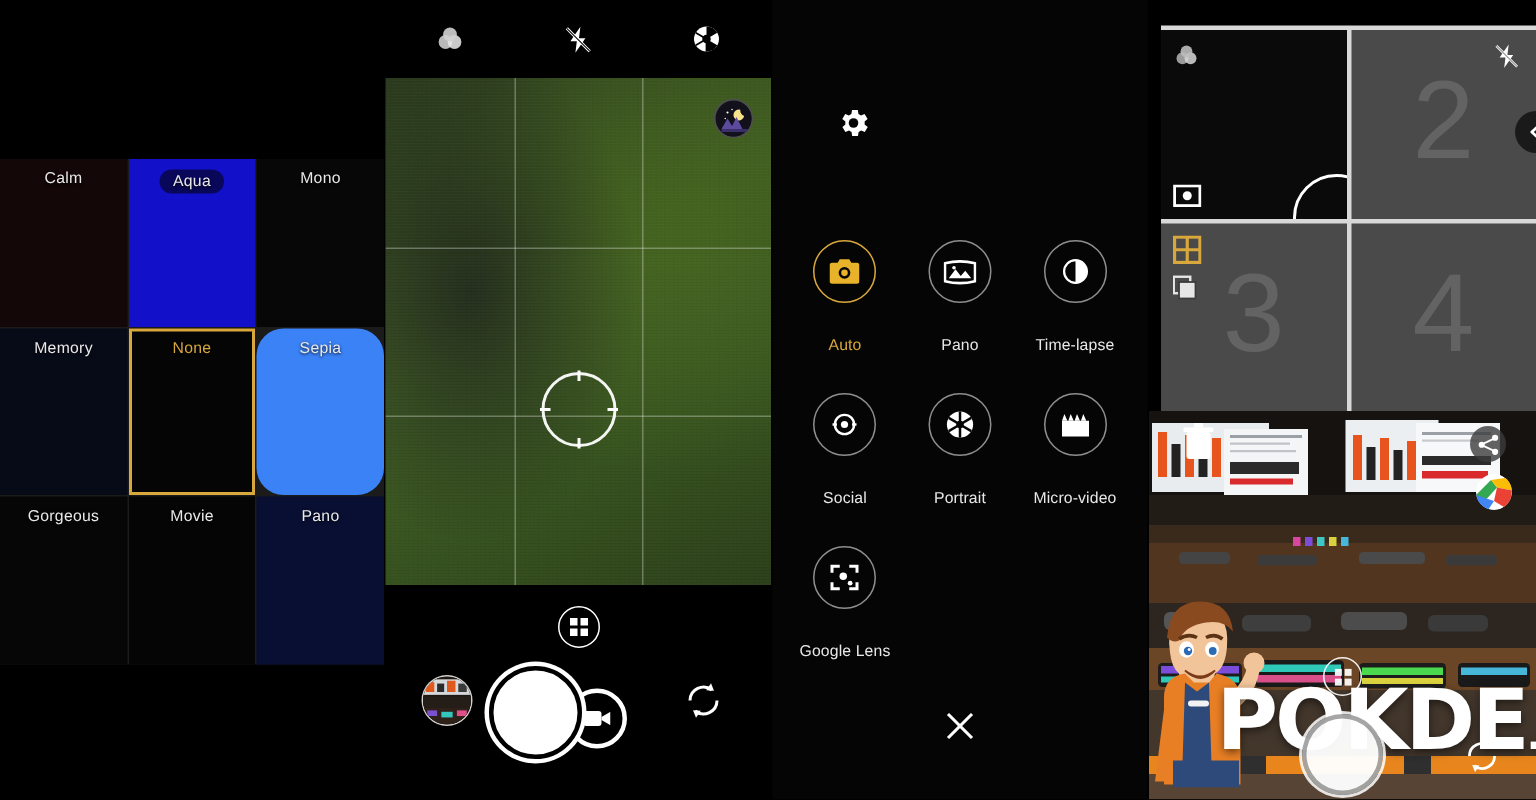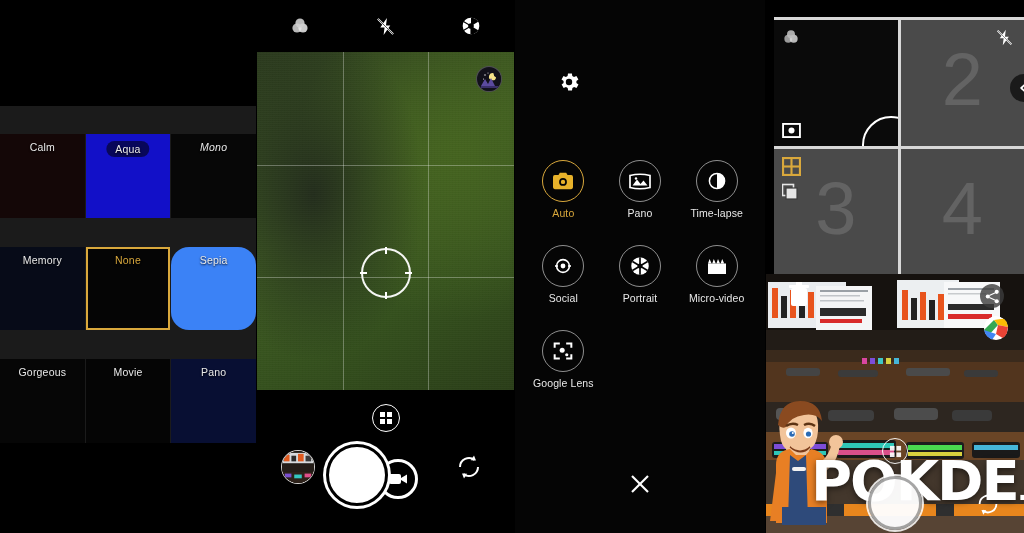--- a/index.html
+++ b/index.html
@@ -21,21 +21,20 @@
     display:grid;
     grid-template-columns:repeat(3,1fr);
     grid-template-rows:repeat(3,1fr);
     gap:1px;
     background:#1b1b1b;
   }
   .filter-tile {
     position:relative;
     overflow:hidden;
     display:block;
-    margin-top:28px;
   }
   .filter-tile .flabel {
     position:absolute; top:7px; left:0; right:0;
     text-align:center;
     font-size:10.5px;
     color:#e9e9e9;
     letter-spacing:.2px;
     text-shadow:0 1px 2px rgba(0,0,0,.9);
     z-index:3;
   }
@@ -147,21 +146,21 @@
   #settings-btn {
     position:absolute; left:42px; top:70px;
     width:24px; height:24px;
   }
   #mode-grid {
     position:absolute; left:10px; top:160px; width:230px;
     display:grid; grid-template-columns:repeat(3,1fr);
     row-gap:26px;
   }
   .mode-item {
-    display:flex; flex-direction:column; align-items:center; gap:5px;
+    display:flex; flex-direction:column; align-items:center; gap:22px;
   }
   .mode-circle {
     width:42px; height:42px; border-radius:50%;
     border:1px solid rgba(255,255,255,.55);
     display:flex; align-items:center; justify-content:center;
     background:transparent;
   }
   .mode-item.active .mode-circle { border-color:#d9a83c; }
   .mode-label {
     font-size:10.5px; color:#e8e8e8; letter-spacing:.1px; white-space:nowrap;
@@ -251,21 +250,21 @@
 <div id="root">
 
   <div id="panel-filters">
     <div id="filter-grid">
       <div class="filter-tile" style="background: rgb(20, 7, 7);">
         <span class="flabel">Calm</span>
       </div>
       <div class="filter-tile has-pill" style="background: rgb(18, 16, 200);">
         <span class="flabel">Aqua</span>
       </div>
-      <div class="filter-tile" style="background: rgb(7, 7, 7); font-style: italic;">
+      <div class="filter-tile" style="background: rgb(7, 7, 7);">
         <span class="flabel">Mono</span>
       </div>
       <div class="filter-tile" style="background: rgb(7, 11, 24);">
         <span class="flabel">Memory</span>
       </div>
       <div class="filter-tile selected" style="background: rgb(5, 5, 5);">
         <span class="flabel">None</span>
       </div>
       <div class="filter-tile" style="background: #3b82f6; border-radius: 18px;">
         <span class="flabel">Sepia</span>

